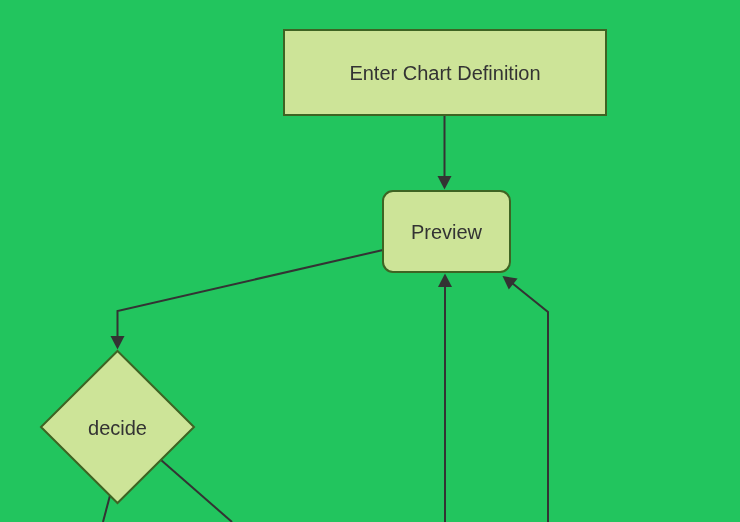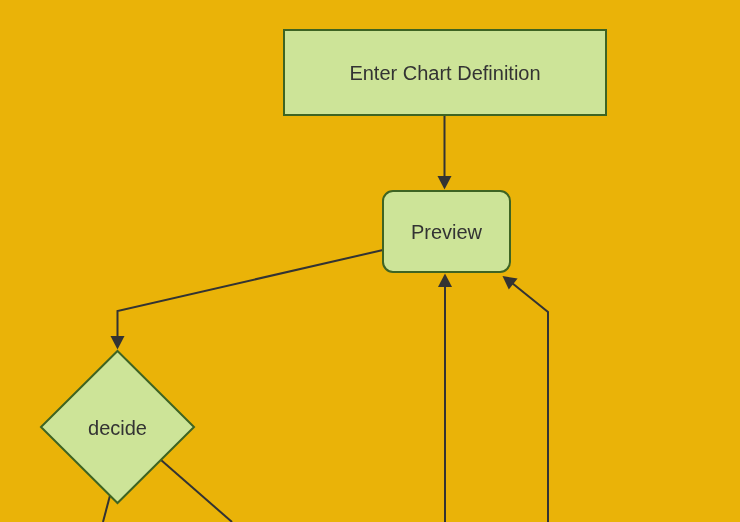--- a/index.html
+++ b/index.html
@@ -4,21 +4,21 @@
 <style>
   html, body {
     margin: 0;
     padding: 0;
     background: #ffffff;
   }
   .canvas {
     position: relative;
     width: 740px;
     height: 522px;
-    background: #eab308;
+    background: #22c55e;
     overflow: hidden;
   }
   svg { display: block; }
   .node-shape {
     fill: #cde498;
     stroke: #3e6423;
     stroke-width: 2px;
   }
   .edge-line {
     stroke: #333333;

